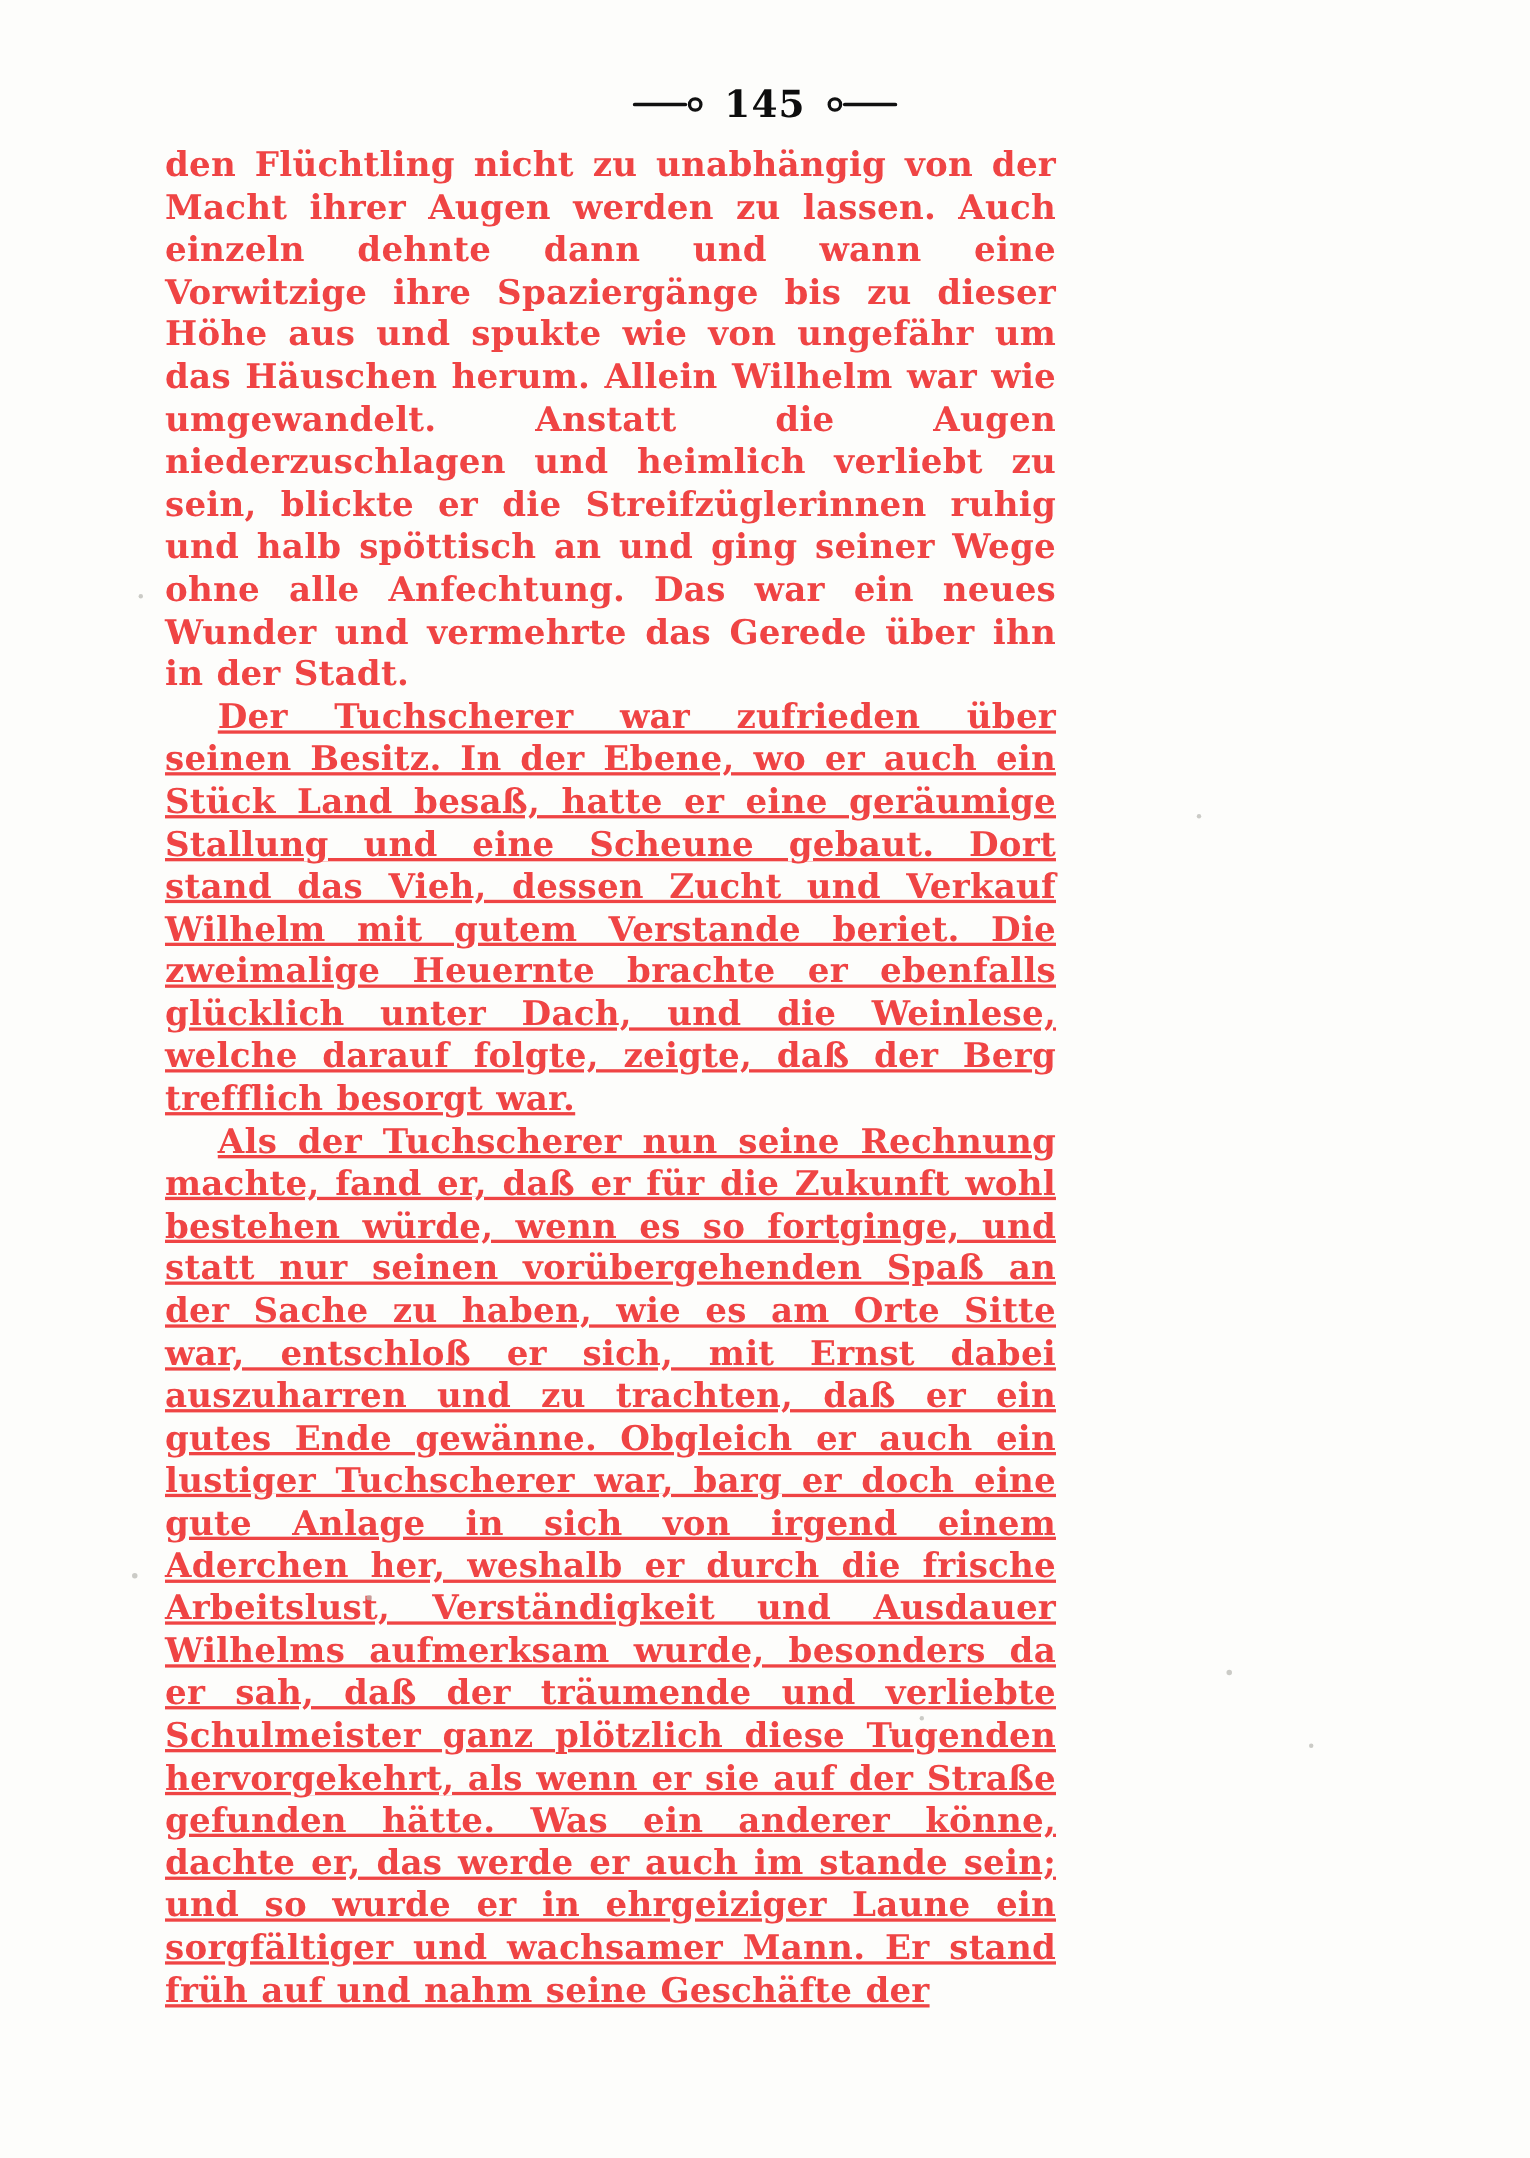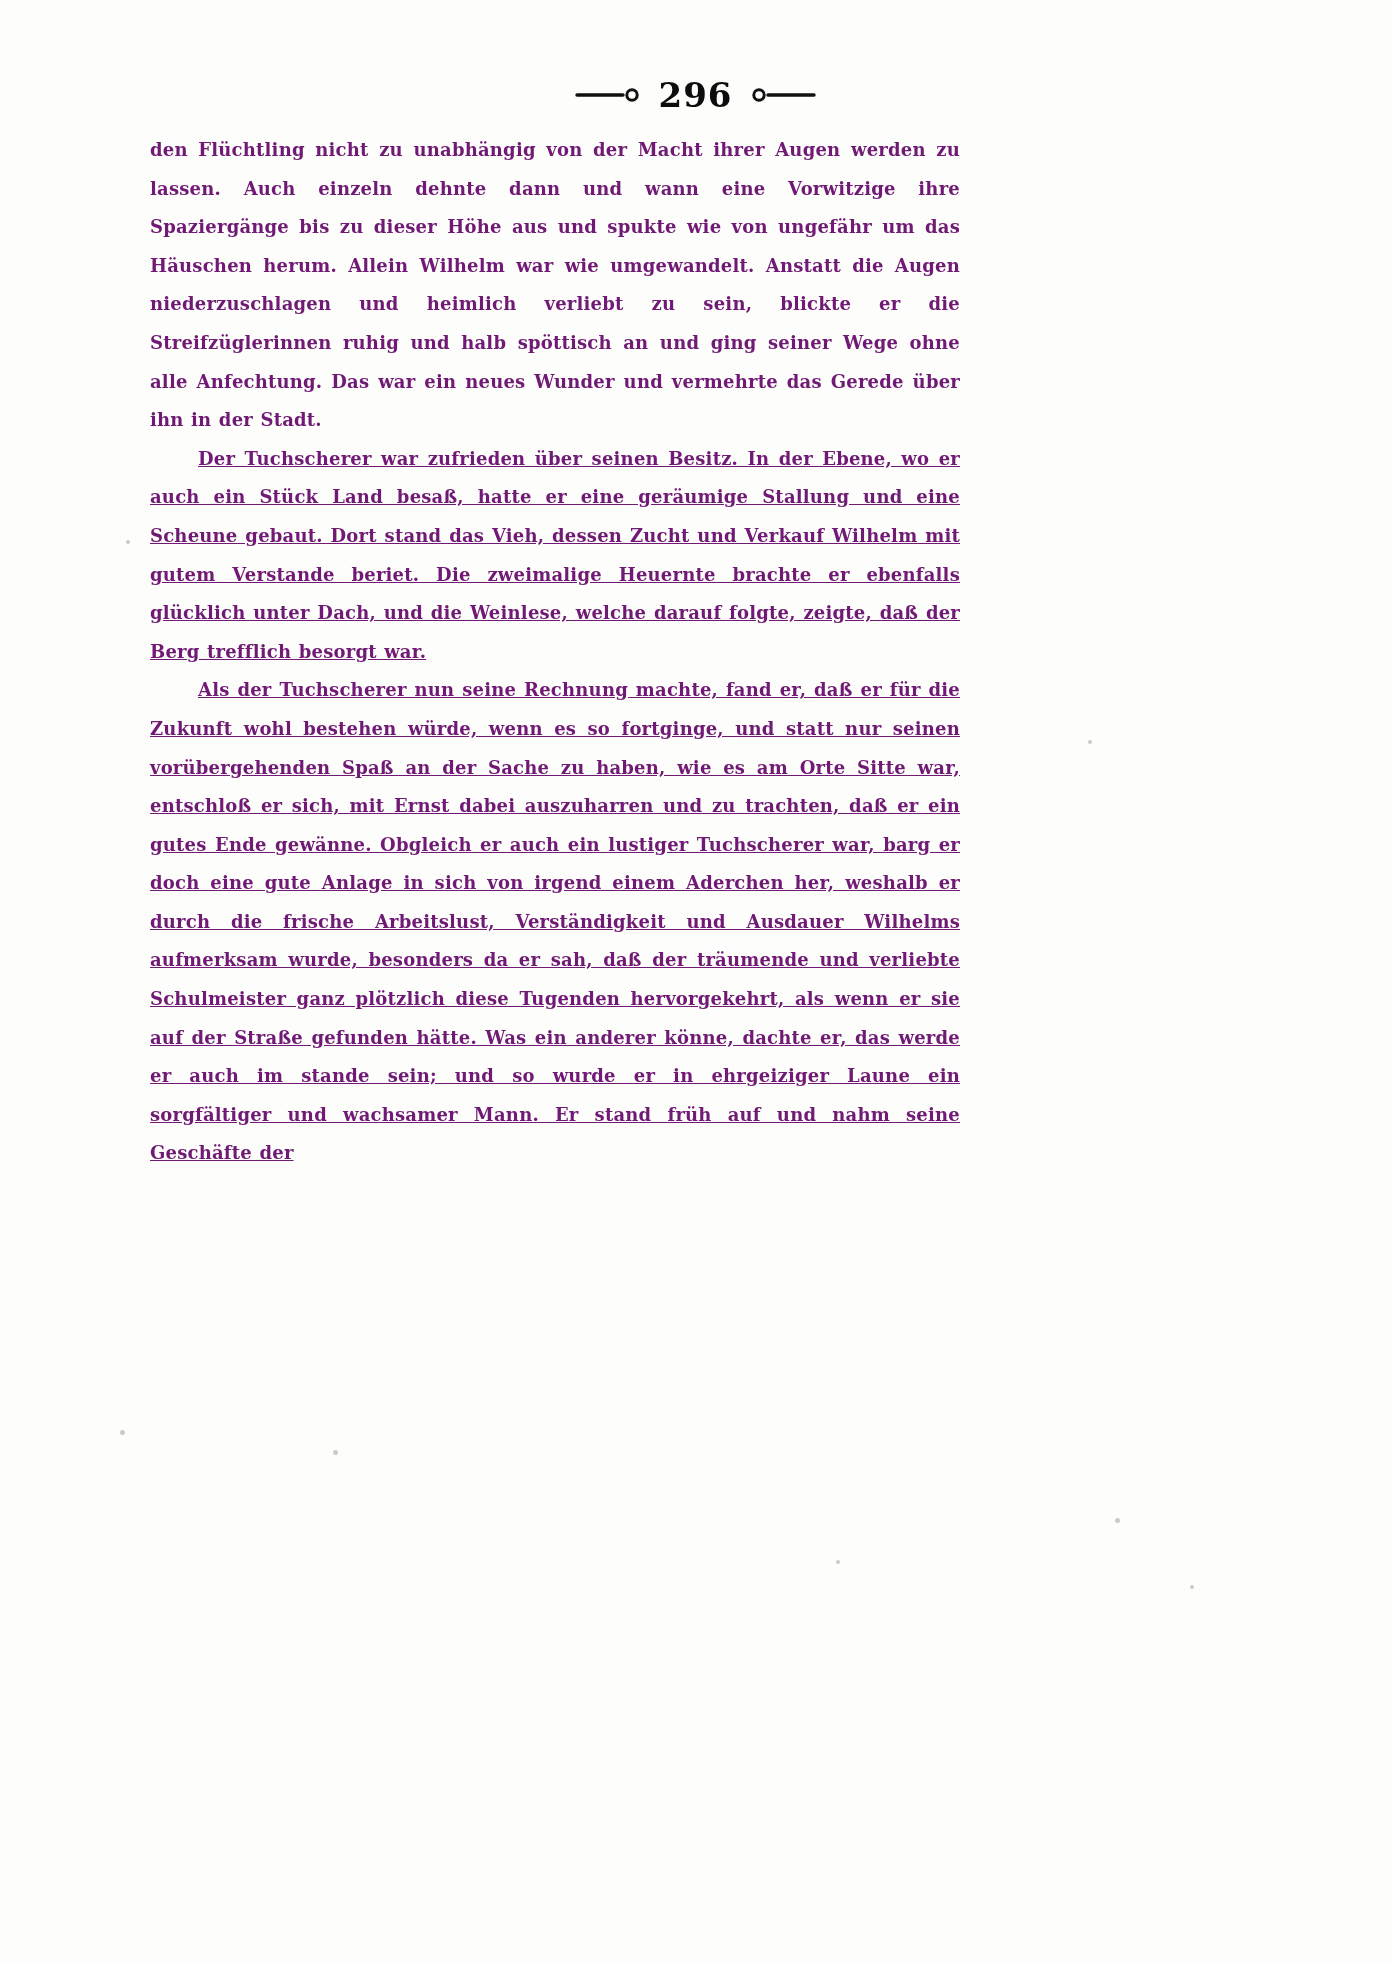--- a/index.html
+++ b/index.html
@@ -58,25 +58,25 @@
   
   .text-block {
     position: absolute;
     top: 131px;
     left: 150px;
     width: 810px;
   }
 
   .para {
     margin: 0;
-    font-size: 18px;
+    font-size: 31px;
     line-height: 38.6px;
     text-align: justify;
     text-justify: inter-word;
-    color: #701a75;
+    color: #ef4444;
     
     font-family: "DejaVu Serif", serif;
     font-weight: bold;
     letter-spacing: 0.2px;
     word-spacing: 1px;
     -webkit-font-smoothing: none;
   }
   .para + .para {
     text-indent: 48px;
     text-decoration: underline;
@@ -99,21 +99,21 @@
 <div class="page">
 
   <div class="page-header">
     <div class="header-inner">
       <span class="flourish">
         <svg width="70" height="18" viewBox="0 0 70 18">
           <path d="M2 9 H48" stroke="#111" stroke-width="3.4" stroke-linecap="round" fill="none"></path>
           <circle cx="57" cy="9" r="5.2" stroke="#111" stroke-width="3" fill="none"></circle>
         </svg>
       </span>
-      <span class="page-number">296</span>
+      <span class="page-number">145</span>
       <span class="flourish">
         <svg width="70" height="18" viewBox="0 0 70 18">
           <circle cx="13" cy="9" r="5.2" stroke="#111" stroke-width="3" fill="none"></circle>
           <path d="M22 9 H68" stroke="#111" stroke-width="3.4" stroke-linecap="round" fill="none"></path>
         </svg>
       </span>
     </div>
   </div>
 
   <div class="text-block">

